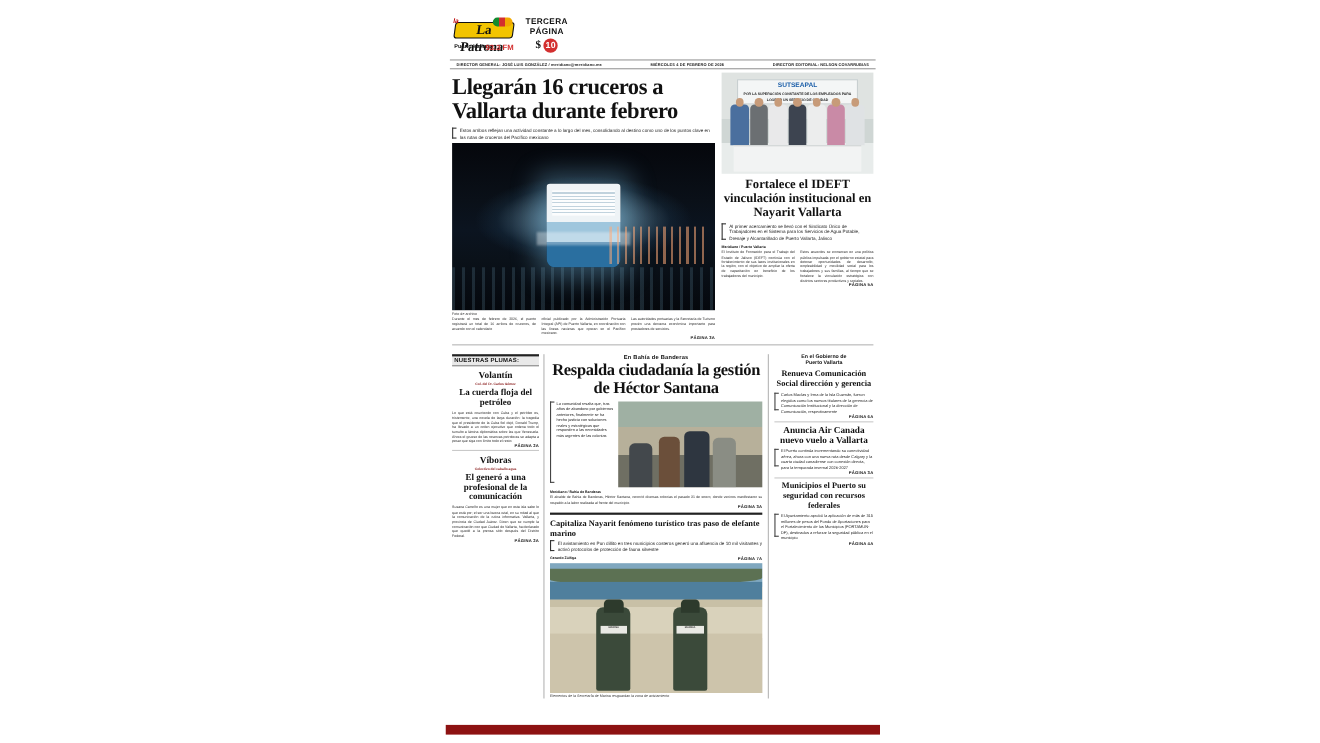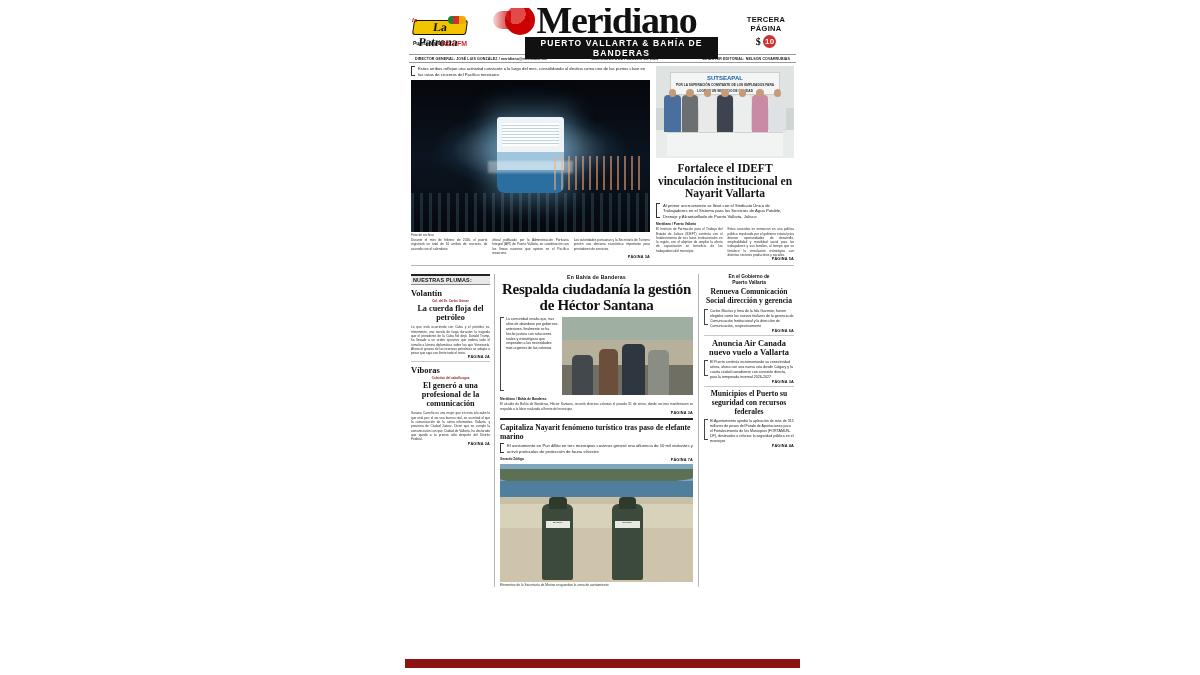--- a/index.html
+++ b/index.html
@@ -304,20 +304,21 @@
     font-size: 5.4px;
     font-weight: bold;
     letter-spacing: .2px;
     padding: 1px 2px;
     color: #111;
   }
   .col-title {
     font-family: "Liberation Serif", serif;
     font-weight: bold;
     font-size: 8.5px;
+    text-align: center;
     margin: 3px 0 0 0;
   }
   .col-author { font-size: 3px; font-weight:bold; text-align:center; color:#8a1c1c; margin:1px 0 1px 0;}
   .col-head {
     font-family: "Liberation Serif", serif;
     font-weight: bold;
     font-size: 8.2px;
     line-height: 9px;
     text-align: center;
     margin: 0 0 3px 0;
@@ -398,45 +399,41 @@
     <div class="masthead">
       <div class="patrona-logo">
         <div class="lp-band"></div>
         <div class="lp-fruit"></div>
         <div class="lp-word">La Patrona</div>
         <div class="lp-la">la</div>
         <div class="lp-sub">Puerto Vallarta</div>
         <div class="lp-freq">93.3 FM</div>
       </div>
 
-      <div class="masthead-center">
-        <div class="ball"></div>
-        <div class="title">Meridiano</div>
-        <div class="subtitle-bar">PUERTO VALLARTA &amp; BAHÍA DE BANDERAS</div>
-      </div>
 
       <div class="masthead-right">
         <div>TERCERA</div>
         <div>PÁGINA</div>
         <div class="price-row">
           <span>$</span>
           <span class="price-circle">10</span>
         </div>
       </div>
     </div>
 
     <div class="folio">
       <span>DIRECTOR GENERAL: JOSÉ LUIS GONZÁLEZ / meridiano@meridiano.mx</span>
       <span class="mid">MIÉRCOLES 4 DE FEBRERO DE 2026</span>
       <span>DIRECTOR EDITORIAL: NELSON COVARRUBIAS</span>
     </div>
 
     <div class="top-zone">
 
       <div class="lead">
+        <div class="lead-head">Llegarán 16 cruceros a Vallarta durante febrero</div>
         <div class="deck">Estos arribos reflejan una actividad constante a lo largo del mes, consolidando al destino como uno de los puntos clave en las rutas de cruceros del Pacífico mexicano</div>
 
         <div class="photo photo-cruise">
           <div class="ship"></div>
           <div class="dock-lights"></div>
           <div class="water-reflect"></div>
         </div>
 
         <div class="cap-small">Foto de archivo</div>
         <div class="cols3 micro" style="margin-top:1px;">

